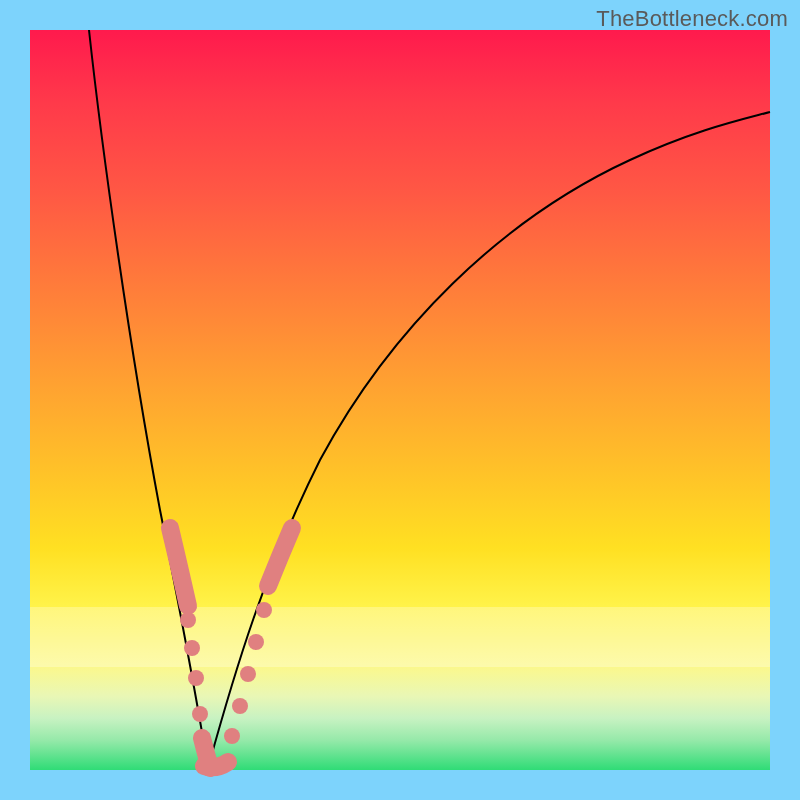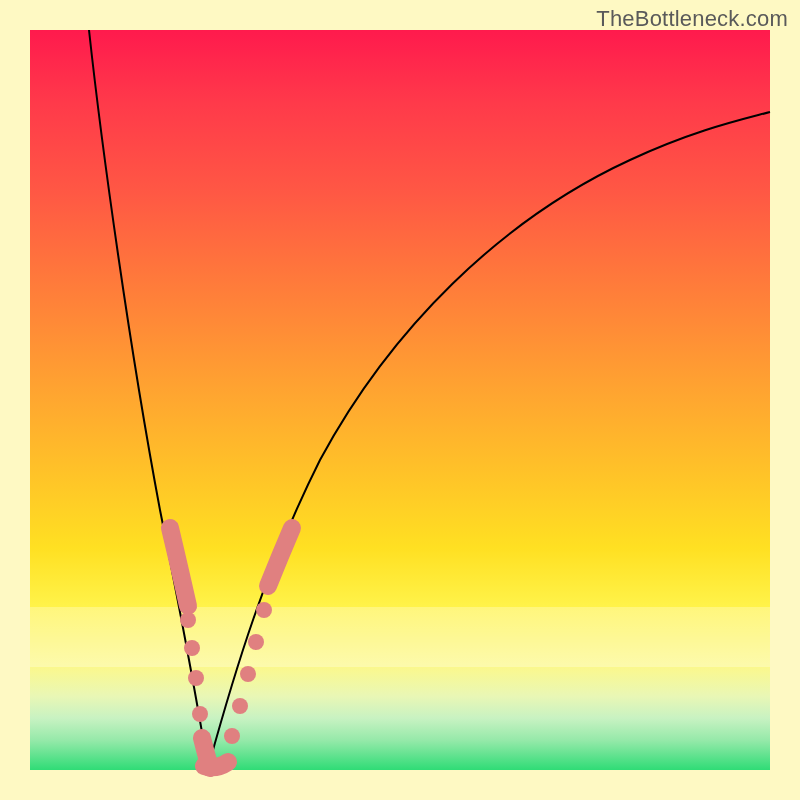--- a/index.html
+++ b/index.html
@@ -8,21 +8,21 @@
     width: 800px;
     height: 800px;
     overflow: hidden;
     background: #000;
     font-family: Arial, Helvetica, sans-serif;
   }
   .frame {
     position: absolute;
     left: 0; top: 0;
     width: 800px; height: 800px;
-    background: #fef9c3;
+    background: #7dd3fc;
     text-align: right;
   }
   .plot-area {
     position: absolute;
     left: 30px;
     top: 30px;
     width: 740px;
     height: 740px;
     
     background: linear-gradient(

